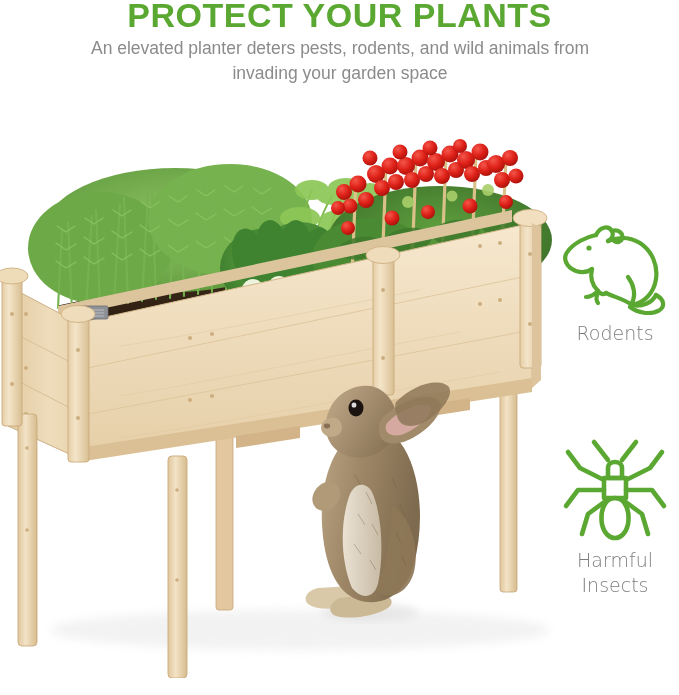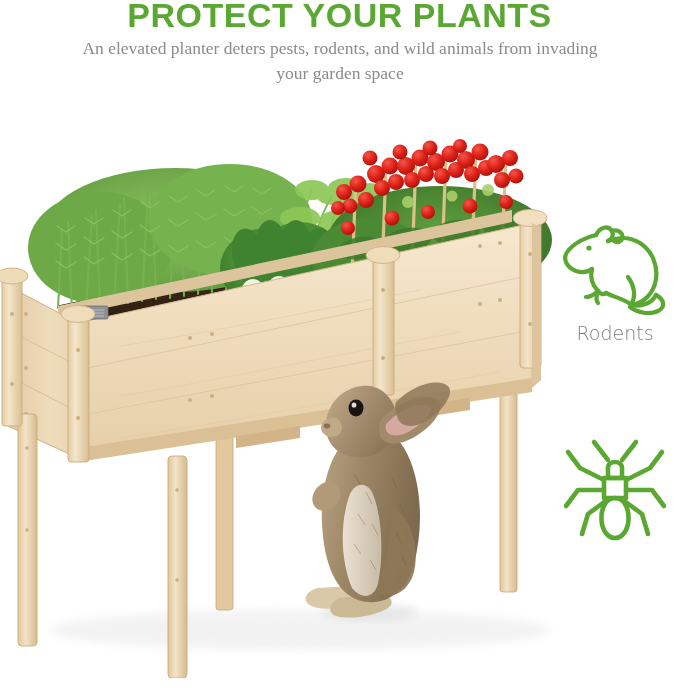--- a/index.html
+++ b/index.html
@@ -23,21 +23,21 @@
     text-align: center;
     font-size: 34px; font-weight: 700; letter-spacing: 0.5px;
     color: #5aa832;
     font-family: "Liberation Sans", sans-serif;
   }
   .subhead {
     position: absolute; left: 70px; top: 36px; width: 540px;
     text-align: center;
     font-size: 17.5px; font-weight: 300; line-height: 1.42;
     color: #8b8b8b;
-    font-family: Liberation Serif, serif;
+    font-family: Liberation Sans, sans-serif;
   }
 
   
   .icon-col { position: absolute; right: 0; top: 0; width: 160px; height: 695px; }
   .icon-block { position: absolute; width: 160px; text-align: center; padding-left: 32px; }
   .icon-block.rodents { top: 215px; }
   .icon-block.insects { top: 438px; }
   .icon-art { display: block; margin: 0 auto; }
   .icon-label {
     margin-top: 6px;
@@ -479,16 +479,18 @@
           <path d="M44 42 L20 30 L8 14"></path>
           <path d="M66 42 L90 30 L102 14"></path>
 
           <path d="M44 52 L18 52 L6 68"></path>
           <path d="M66 52 L92 52 L104 68"></path>
 
           <path d="M47 62 L28 76 L22 96"></path>
           <path d="M63 62 L82 76 L88 96"></path>
         </g>
       </svg>
+      <div class="icon-label">Harmful
+Insects</div>
     </div>
 
   </div>
 </div>
 
 </body></html>

